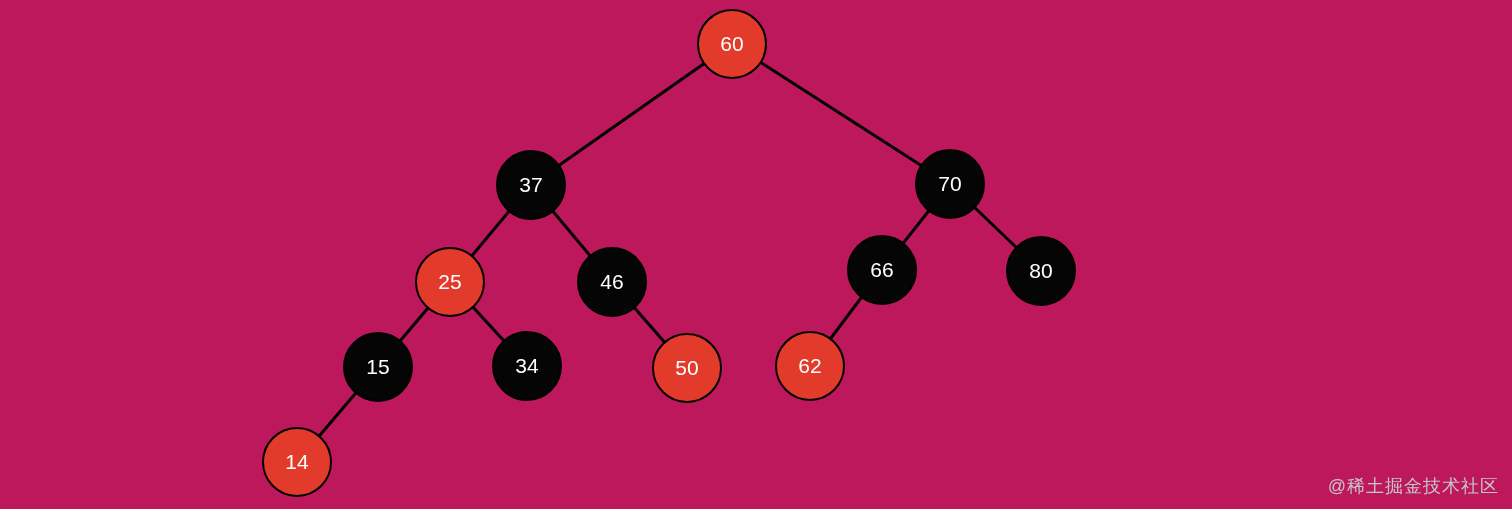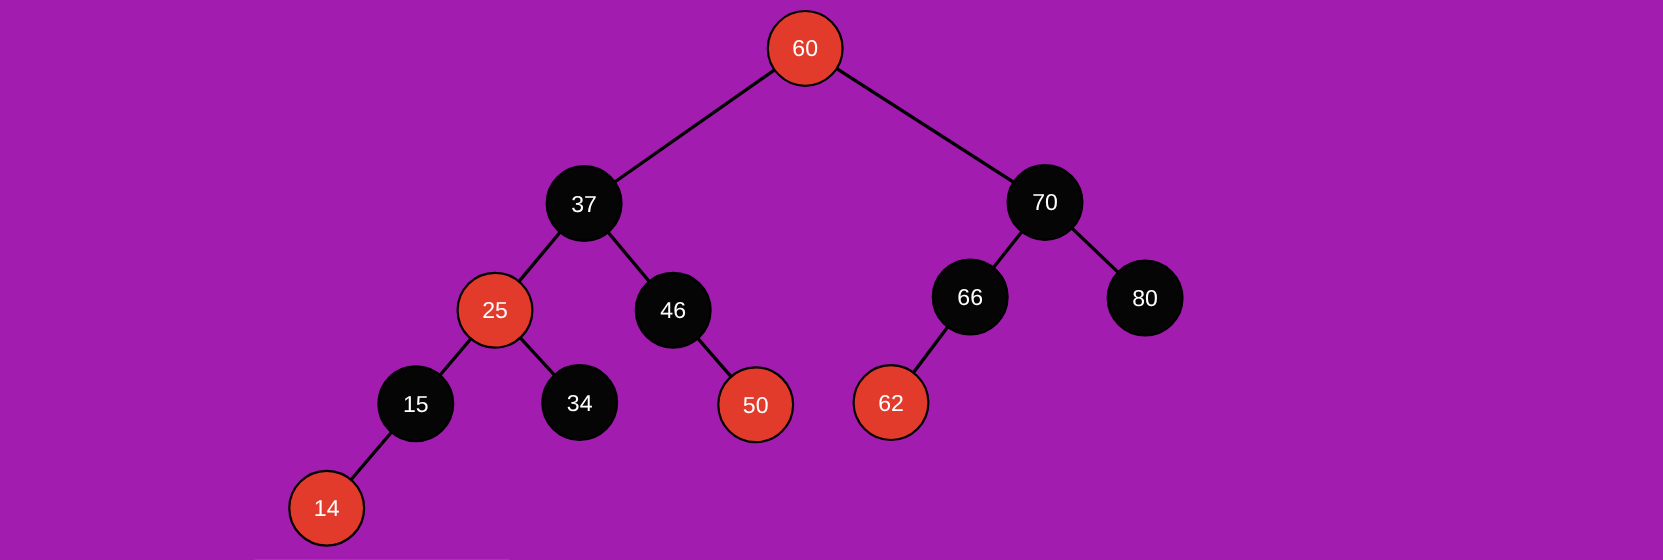--- a/index.html
+++ b/index.html
@@ -5,21 +5,21 @@
   html, body {
     margin: 0;
     padding: 0;
     background: #ffffff;
     font-family: "Liberation Sans", sans-serif;
   }
   .canvas {
     position: relative;
     width: 1512px;
     height: 509px;
-    background: #a21caf;
+    background: #be185d;
     overflow: hidden;
   }
   svg.tree {
     position: absolute;
     left: 0;
     top: 0;
   }
   .watermark {
     position: absolute;
     right: 13px;
@@ -91,13 +91,14 @@
       </g>
       <g>
         <circle cx="810" cy="366" r="34" fill="#e23a2b" stroke="#000000" stroke-width="2"></circle>
         <text x="810" y="373.35" text-anchor="middle" fill="#ffffff" font-size="21" class="node-label-text">62</text>
       </g>
       <g>
         <circle cx="297" cy="462" r="34" fill="#e23a2b" stroke="#000000" stroke-width="2"></circle>
         <text x="297" y="469.35" text-anchor="middle" fill="#ffffff" font-size="21" class="node-label-text">14</text>
       </g>
     </svg>
+  <div class="watermark">@稀土掘金技术社区</div>
 </div>
 
 </body></html>

